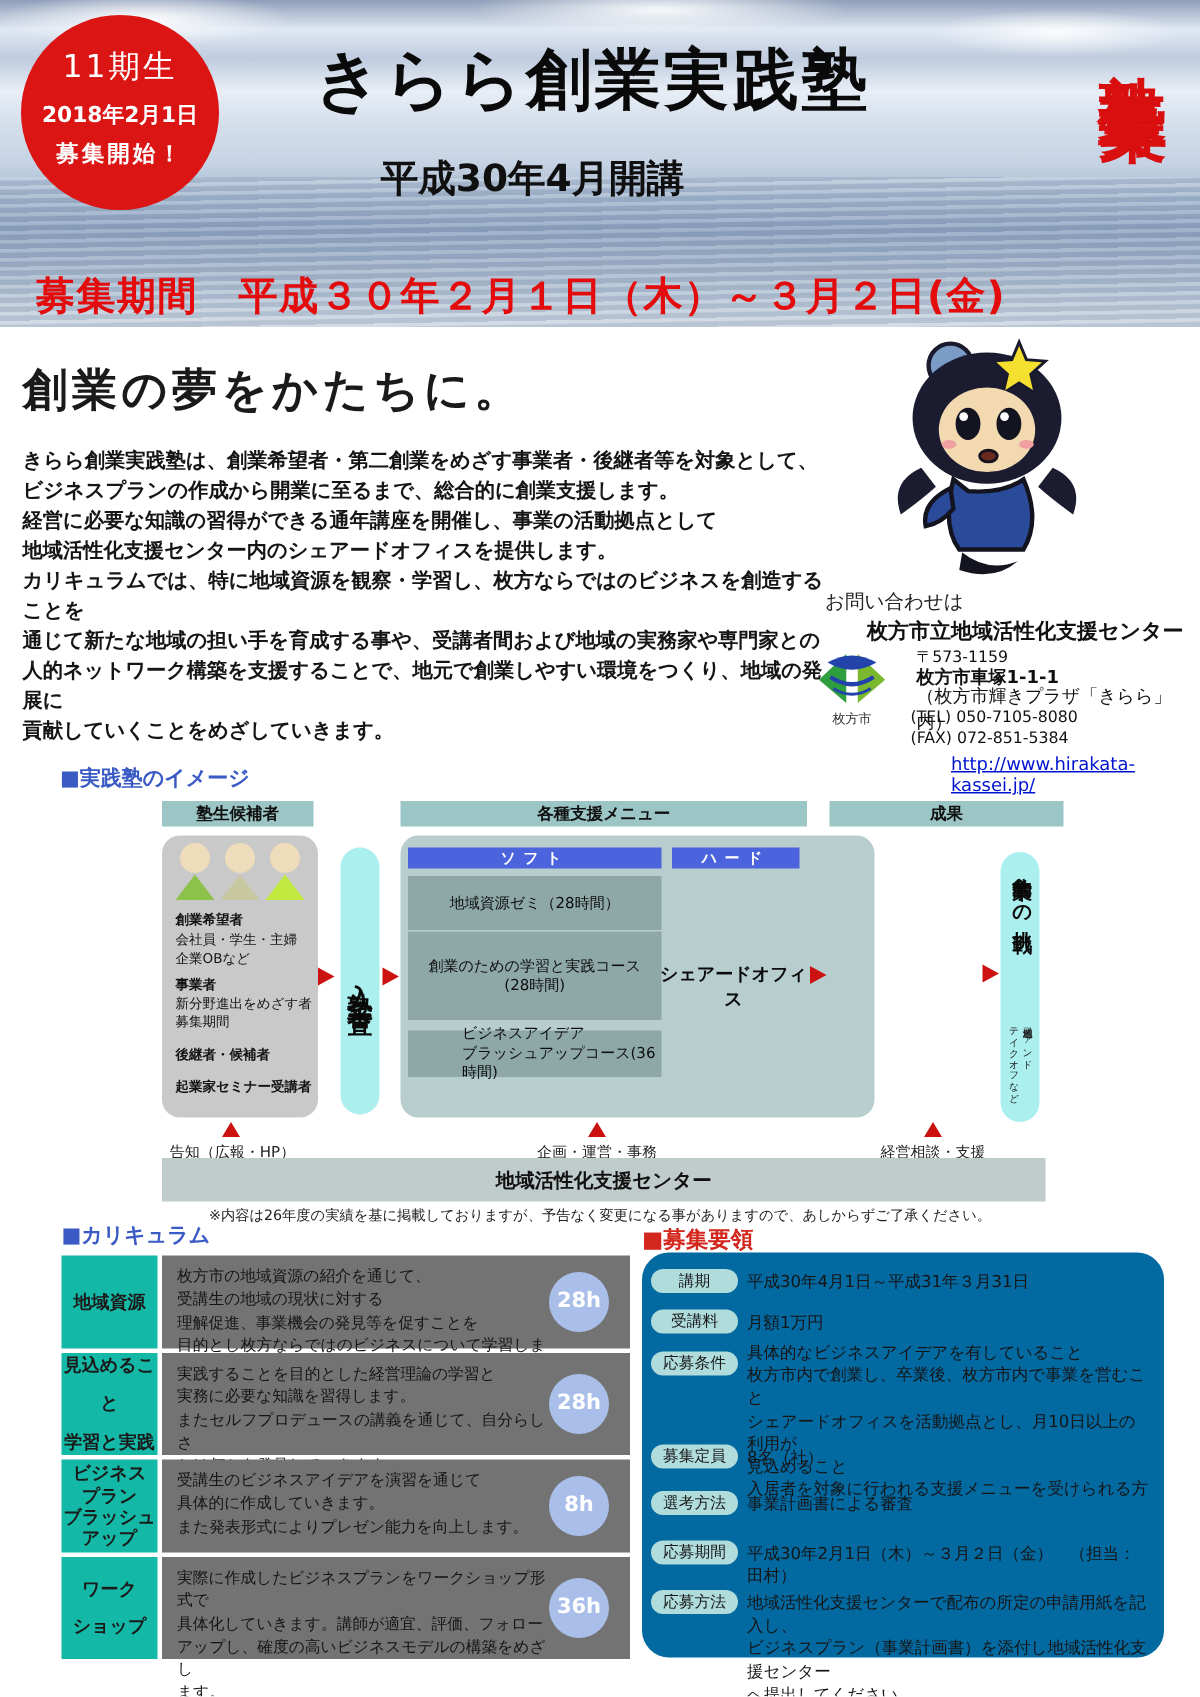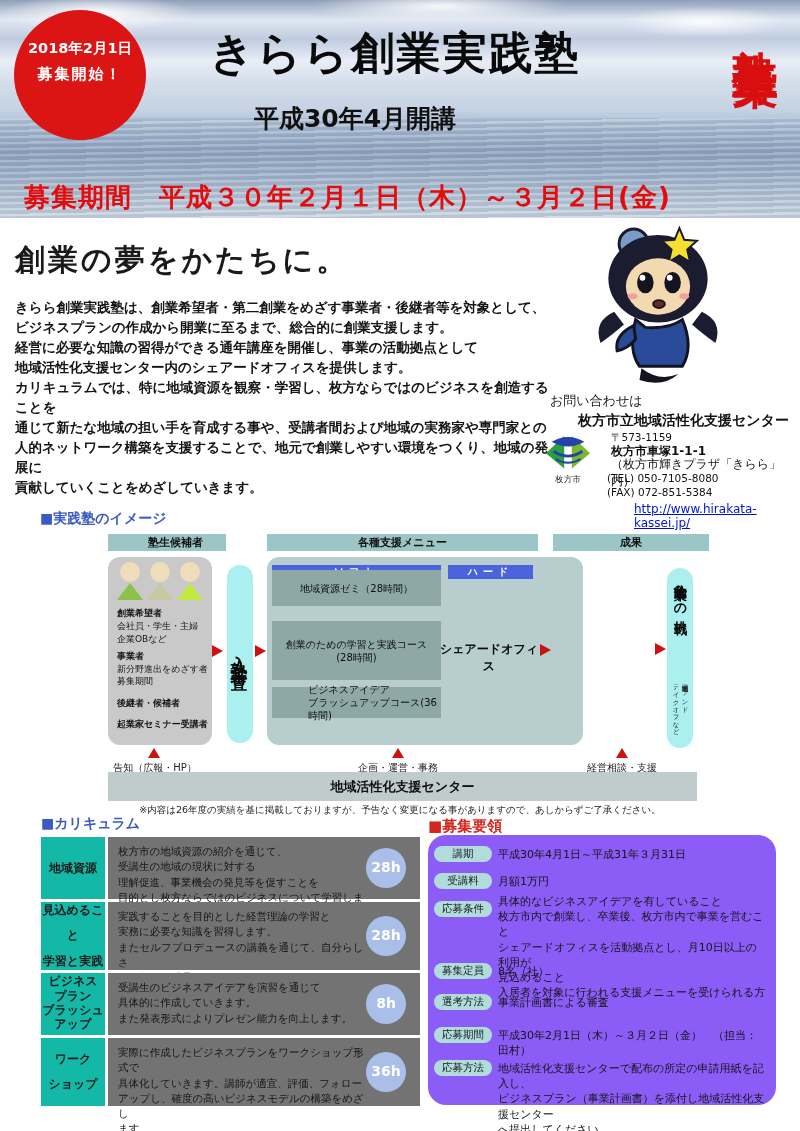--- a/index.html
+++ b/index.html
@@ -50,21 +50,21 @@
   .ct-a2{position:absolute;left:611px;top:456px;font-size:12px;}
   .ct-tel{position:absolute;left:607px;top:472px;font-size:10.5px;}
   .ct-fax{position:absolute;left:607px;top:486px;font-size:10.5px;}
   .ct-url{position:absolute;left:634px;top:502px;font-size:12px;color:#0014d0;text-decoration:underline;}
 
   
   .sec-h{position:absolute;font-size:14px;font-weight:bold;color:#3a5ac4;}
   .sec-h.red{color:#d3261c;font-size:15px;}
   .hd{position:absolute;height:17px;background:#9cc6c6;display:flex;align-items:center;
       justify-content:center;font-size:11px;font-weight:bold;color:#101010;}
-  .hd-cand{left:108px;top:534px;width:101px;padding-left:17px;}
+  .hd-cand{left:108px;top:534px;width:101px;}
   .hd-menu{left:267px;top:534px;width:271px;}
   .hd-res{left:553px;top:534px;width:156px;}
   .box-cand{position:absolute;left:108px;top:557px;width:104px;height:188px;
       background:#c9c9c9;border-radius:12px;}
   .persons{position:absolute;left:8px;top:4px;}
   .cl{position:absolute;left:9px;font-size:9px;color:#141414;white-space:nowrap;}
   .cl.b{font-weight:bold;}
   .cl0{top:50px;}.cl1{top:63px;}.cl2{top:76px;}.cl3{top:93px;}
   .cl4{top:106px;}.cl5{top:118px;}.cl6{top:140px;}.cl7{top:161px;}
   .pill-v{position:absolute;background:#abefef;border-radius:13px;}
@@ -73,21 +73,21 @@
       letter-spacing:6px;color:#0a0a0a;}
   .box-menu{position:absolute;left:267px;top:557px;width:271px;height:188px;
       background:#b8cece;border-radius:12px;padding-left:45px;}
   .bar{position:absolute;top:8px;height:14px;background:#4b63dc;color:#fff;font-size:10px;
       font-weight:bold;display:flex;align-items:center;justify-content:center;letter-spacing:5px;}
   .bar-soft{left:5px;width:169px;}
   .bar-hard{left:181px;width:85px;}
   .course{position:absolute;left:5px;width:169px;background:#8ea7a7;font-size:10px;
       line-height:13px;color:#0d0d0d;display:flex;align-items:center;justify-content:center;
       text-align:center;box-sizing:border-box;}
-  .course.c1{top:13px;height:36px;}
+  .course.c1{top:27px;height:36px;}
   .course.c2{top:64px;height:59px;}
   .course.c3{top:130px;height:31px;text-align:left;justify-content:flex-start;padding-left:36px;}
   .shared{position:absolute;left:173px;top:84px;width:98px;text-align:center;
       font-size:12px;font-weight:bold;color:#0a0a0a;}
   .box-res{position:absolute;left:554px;top:558px;width:105px;height:189px;
       background:#c9c9c9;border-radius:14px;}
   .ri{position:absolute;left:13px;font-size:8px;line-height:10.5px;color:#333;}
   .ri0{top:22px;}.ri1{top:38px;}.ri2{top:73px;}.ri3{top:85px;}
   .ri4{top:98px;}.ri5{top:112px;}.ri6{top:130px;}.ri7{top:165px;}
   .challenge{left:667px;top:568px;width:26px;height:180px;}
@@ -107,30 +107,30 @@
       display:flex;align-items:center;justify-content:center;font-size:13px;font-weight:bold;}
   .disclaimer{position:absolute;left:60px;top:804px;width:680px;text-align:center;
       font-size:9.5px;color:#222;}
 
   
   .cur{position:absolute;left:41px;top:837px;width:379px;display:flex;flex-direction:column;gap:3px;}
   .crow{display:flex;gap:3px;}
   .crow.h62{height:62px;}.crow.h68{height:68px;}
   .cr-title{width:64px;background:#14b8a6;display:flex;align-items:center;justify-content:center;
       text-align:center;font-size:12px;font-weight:bold;color:#1a1a1a;flex-shrink:0;}
-  .t-loose{line-height:2.1;}.t-tight{line-height:1.2;font-family:Liberation Mono, monospace;}
+  .t-loose{line-height:2.1;}.t-tight{line-height:1.2;}
   .cr-desc{flex:1;background:#737373;position:relative;box-sizing:border-box;
       padding:7px 46px 0 10px;font-size:10.5px;line-height:15.3px;color:#151515;}
   .hours{position:absolute;right:14px;top:50%;transform:translateY(-50%);width:40px;height:40px;
       border-radius:50%;background:#a9bfe9;color:#fff;font-weight:bold;font-size:14px;
       display:flex;align-items:center;justify-content:center;}
 
   
   .req-box{position:absolute;left:428px;top:835px;width:348px;height:270px;
-      background:#8b5cf6;border-radius:18px;}
+      background:#0369a1;border-radius:18px;}
   .rpill{position:absolute;left:6px;width:58px;height:16px;background:#b0dcdc;border-radius:9px;
       display:flex;align-items:center;justify-content:center;font-size:10.5px;color:#1a1a1a;}
   .rval{position:absolute;left:70px;width:268px;font-size:11px;line-height:15.2px;color:#151515;}
   .rp0{top:11px;}.rv0{top:12px;}
   .rp1{top:38px;}.rv1{top:39px;}
   .rp2{top:66px;}.rv2{top:59px;}
   .rp3{top:128px;}.rv3{top:129px;}
   .rp4{top:159px;}.rv4{top:160px;}
   .rp5{top:192px;}.rv5{top:193px;}
   .rp6{top:225px;}.rv6{top:226px;}
@@ -138,20 +138,21 @@
 </head>
 <body>
 
 <div class="page">
 
   <div class="hero">
     <div class="sea"></div>
   </div>
 
   <div class="badge">
+    <div class="b1">11期生</div>
     <div class="b2">2018年2月1日</div>
     <div class="b3">募集開始！</div>
   </div>
 
   <div class="title">きらら創業実践塾</div>
   <div class="subtitle">平成30年4月開講</div>
   <div class="period">募集期間　平成３０年２月１日（木）～３月２日(金)</div>
   <div class="vbanner">塾生募集！</div>
 
   <div class="intro-h">創業の夢をかたちに。</div>

